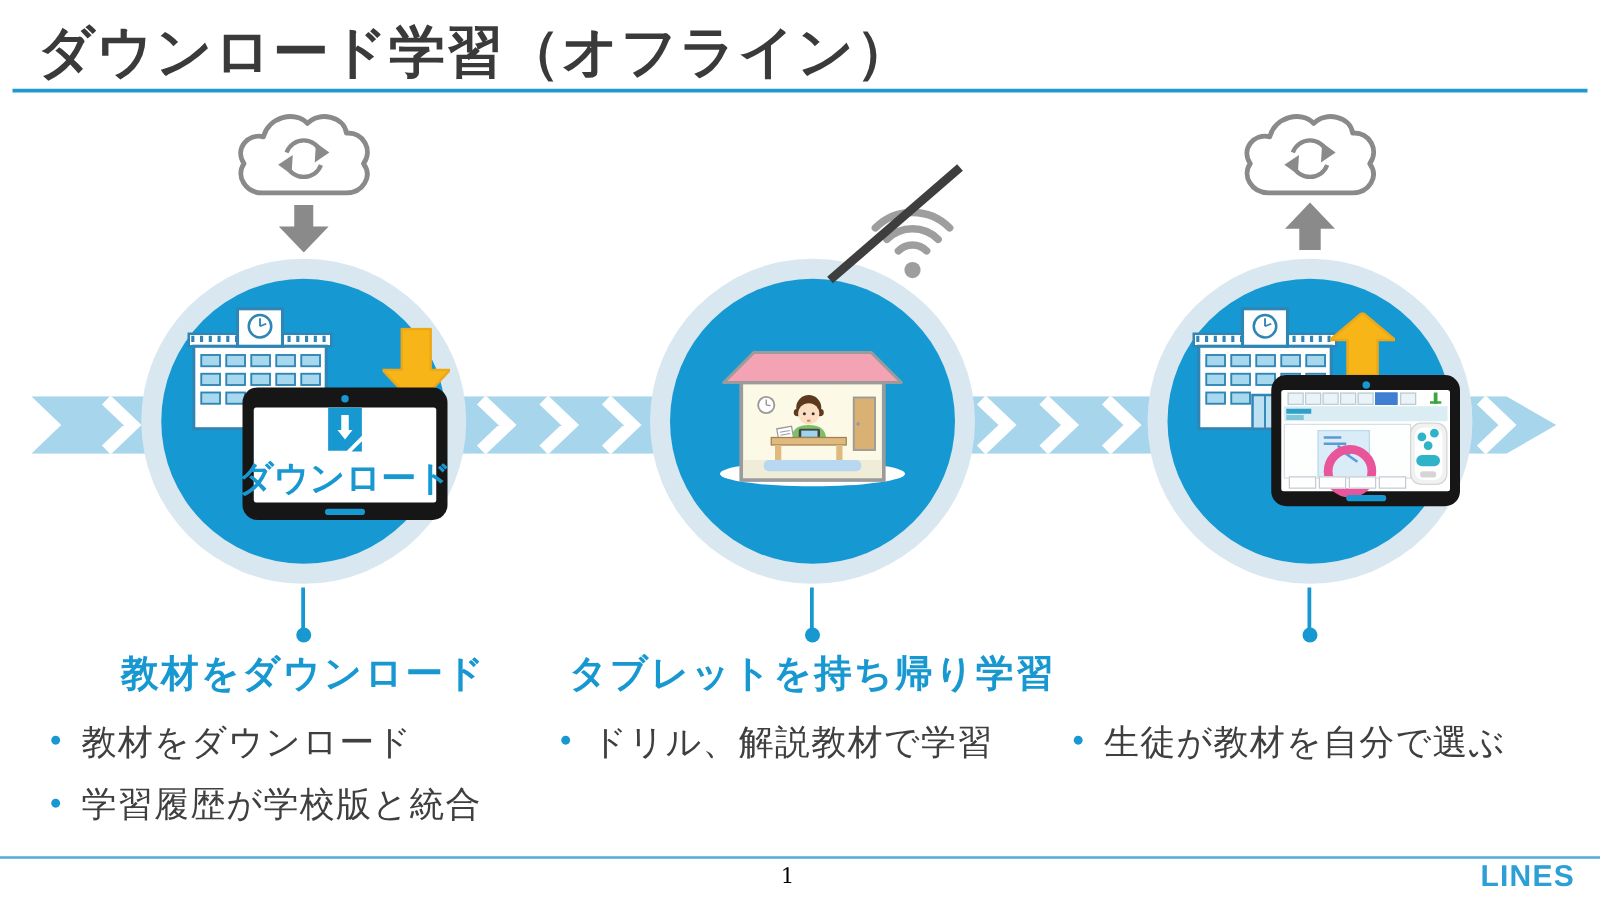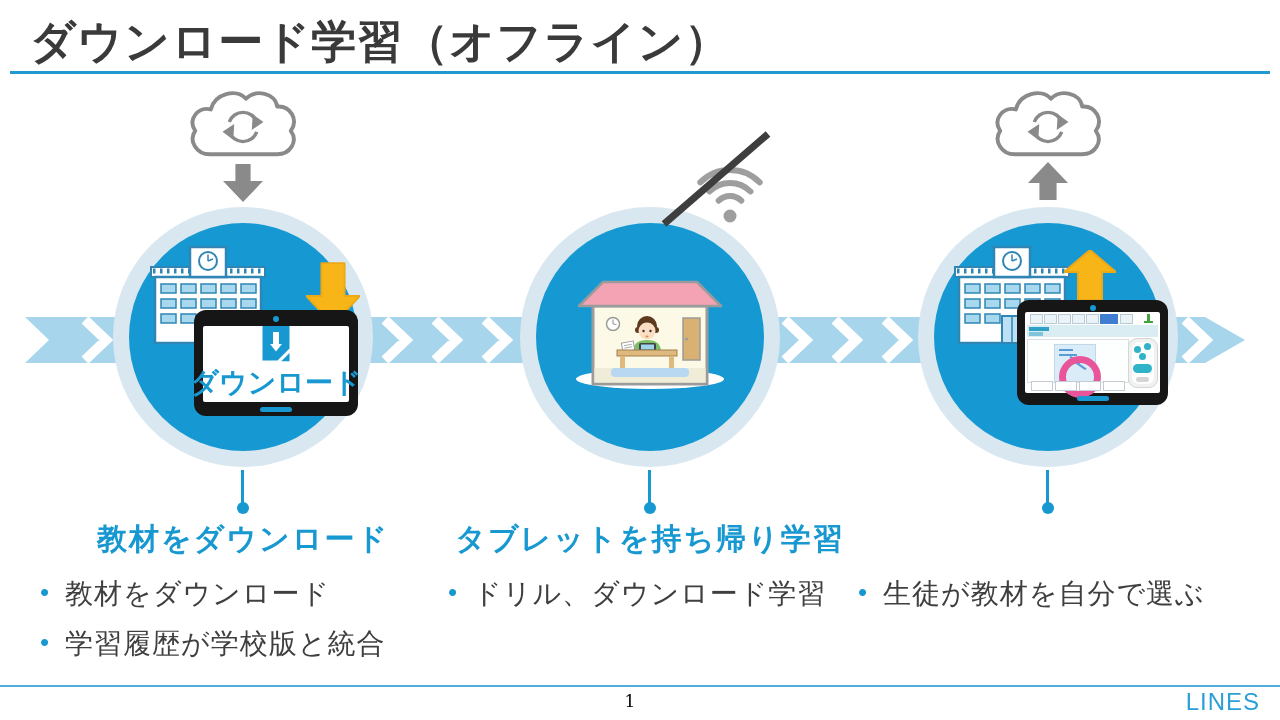--- a/index.html
+++ b/index.html
@@ -15,21 +15,21 @@
   .step-heading{top:519px;font-size:30px;font-weight:800;color:#1798D1;letter-spacing:2px;text-align:center;white-space:nowrap;}
   .bullet{display:flex;align-items:flex-start;font-size:28px;color:#3F3F3F;letter-spacing:1px;white-space:nowrap;}
   .bullet .dot{color:#1798D1;font-size:26px;margin-right:15px;line-height:34px;}
   .tablet{position:absolute;background:#161616;border-radius:12px;}
   .tablet .cam{position:absolute;left:50%;transform:translateX(-50%);width:6px;height:6px;border-radius:50%;background:#1798D1;}
   .tablet .homebar{position:absolute;left:50%;transform:translateX(-50%);bottom:4px;width:32px;height:5px;border-radius:3px;background:#1798D1;}
   .tablet .screen{position:absolute;background:#fff;border-radius:2px;}
   .t1-label{font-size:28px;font-weight:700;color:#1798D1;text-align:center;white-space:nowrap;margin-top:2px;}
   .footer-line{left:0;top:685px;width:1280px;height:2px;background:#52ABD8;}
   .page-num{left:600px;top:691px;width:60px;text-align:center;font-family:"DejaVu Serif","Liberation Serif",serif;font-size:17px;color:#000;}
-  .logo{left:1180px;top:688px;width:80px;text-align:right;font-size:24px;font-weight:400;color:#2B9FD6;letter-spacing:1px;}
+  .logo{left:1180px;top:688px;width:80px;text-align:right;font-size:24px;font-weight:700;color:#2B9FD6;letter-spacing:1px;}
   
   .t3-box{position:absolute;background:#EAF3F7;border:1px solid #B9CBD4;}
   .t3-panel{position:absolute;background:#FDFEFE;border:1px solid #D9DEE2;}
 </style>
 </head>
 <body>
 
 <div class="slide">
 
   <svg width="0" height="0" style="position:absolute" aria-hidden="true">
@@ -222,21 +222,21 @@
   <div class="abs bullet" style="left:40px;top:575px">
     <span class="dot">•</span>
     <span>教材をダウンロード</span>
   </div>
   <div class="abs bullet" style="left:40px;top:625px">
     <span class="dot">•</span>
     <span>学習履歴が学校版と統合</span>
   </div>
   <div class="abs bullet" style="left:448px;top:575px">
     <span class="dot">•</span>
-    <span>ドリル、ダウンロード学習</span>
+    <span>ドリル、解説教材で学習</span>
   </div>
   <div class="abs bullet" style="left:858px;top:575px">
     <span class="dot">•</span>
     <span>生徒が教材を自分で選ぶ</span>
   </div>
 
   <div class="abs footer-line"></div>
   <div class="abs page-num">1</div>
   <div class="abs logo">LINES</div>
 

